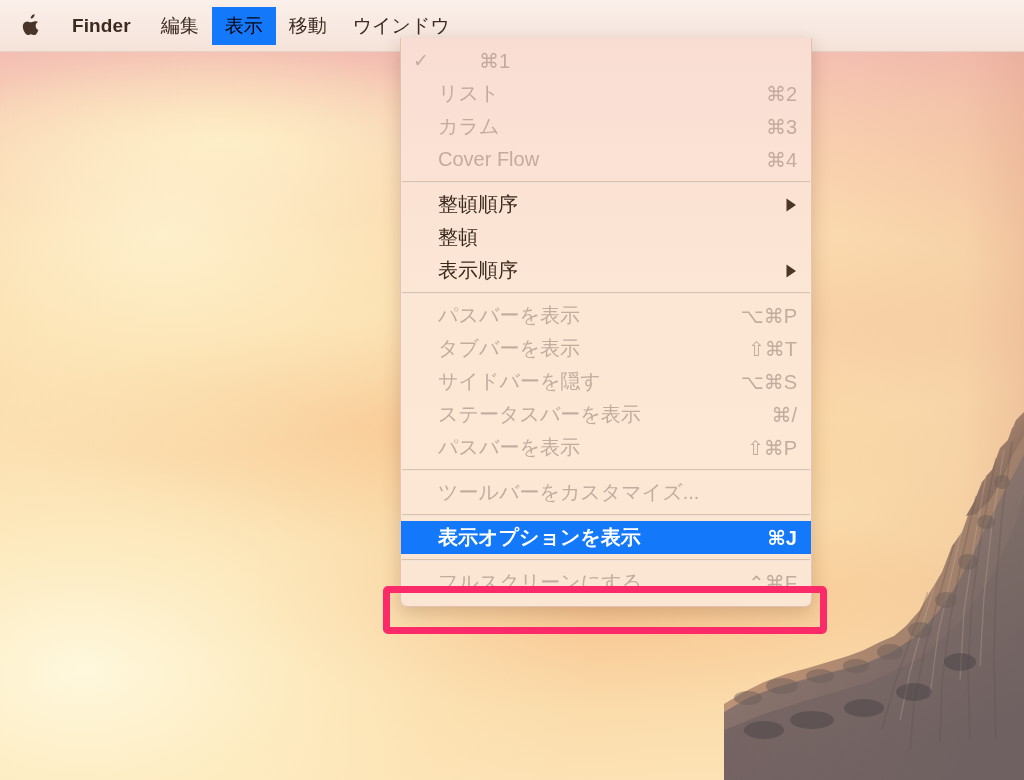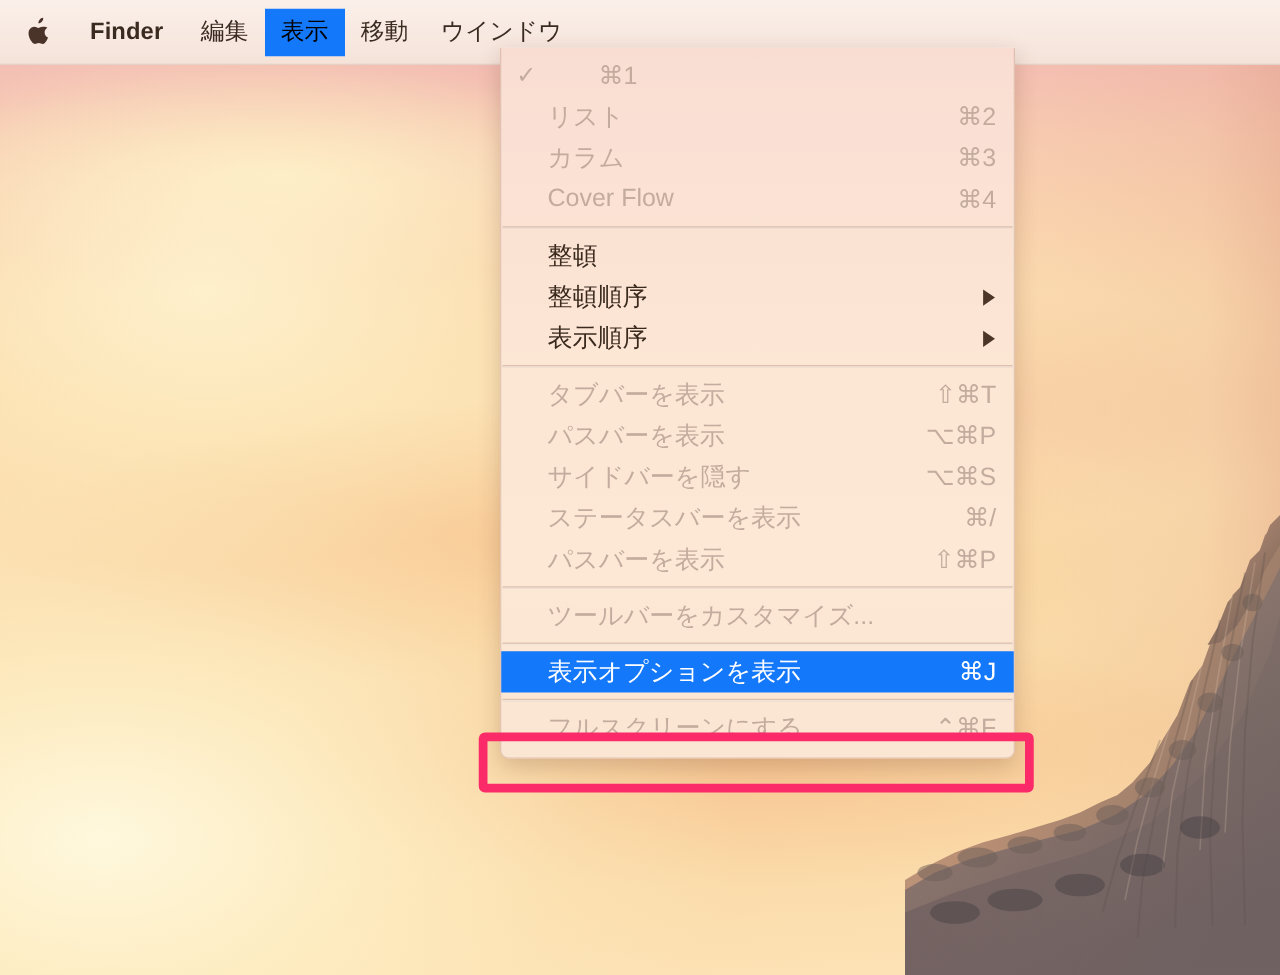--- a/index.html
+++ b/index.html
@@ -196,20 +196,21 @@
   .menu-row.disabled { color: #c3ab9e; }
   .menu-row.disabled .menu-check,
   .menu-row.disabled .menu-shortcut { color: #c3ab9e; }
 
   .menu-row.enabled { color: #3a2a1e; }
   .menu-row.enabled .menu-shortcut { color: #3a2a1e; }
 
   .menu-row.highlighted {
     background: #1478fb;
     color: #ffffff;
+    font-weight: bold;
   }
   .menu-row.highlighted .menu-shortcut { color: #ffffff; }
 
   .menu-sep {
     height: 1px;
     margin: 5px 1px;
     background: rgba(196,160,136,0.55);
     border-bottom: 1px solid rgba(255,255,255,0.55);
   }
 
@@ -367,54 +368,54 @@
       <span class="menu-shortcut">⌘3</span>
     </div>
     <div class="menu-row disabled">
       <span class="menu-check"></span>
       <span class="menu-label">Cover Flow</span>
       <span class="menu-shortcut">⌘4</span>
     </div>
     <div class="menu-sep"></div>
     <div class="menu-row enabled">
       <span class="menu-check"></span>
-      <span class="menu-label">整頓</span>
-      <span class="menu-shortcut"></span>
-    </div>
-    <div class="menu-row enabled">
-      <span class="menu-check"></span>
       <span class="menu-label">整頓順序</span>
       <span class="menu-arrow">
         <svg width="11" height="14" viewBox="0 0 11 14" aria-hidden="true">
           <path fill="#4a3526" d="M0.5 0.5 L10 7 L0.5 13.5 Z"></path>
         </svg>
       </span>
     </div>
     <div class="menu-row enabled">
       <span class="menu-check"></span>
+      <span class="menu-label">整頓</span>
+      <span class="menu-shortcut"></span>
+    </div>
+    <div class="menu-row enabled">
+      <span class="menu-check"></span>
       <span class="menu-label">表示順序</span>
       <span class="menu-arrow">
         <svg width="11" height="14" viewBox="0 0 11 14" aria-hidden="true">
           <path fill="#4a3526" d="M0.5 0.5 L10 7 L0.5 13.5 Z"></path>
         </svg>
       </span>
     </div>
     <div class="menu-sep"></div>
     <div class="menu-row disabled">
       <span class="menu-check"></span>
+      <span class="menu-label">パスバーを表示</span>
+      <span class="menu-shortcut">⌥⌘P</span>
+    </div>
+    <div class="menu-row disabled">
+      <span class="menu-check"></span>
       <span class="menu-label">タブバーを表示</span>
       <span class="menu-shortcut">⇧⌘T</span>
     </div>
     <div class="menu-row disabled">
       <span class="menu-check"></span>
-      <span class="menu-label">パスバーを表示</span>
-      <span class="menu-shortcut">⌥⌘P</span>
-    </div>
-    <div class="menu-row disabled">
-      <span class="menu-check"></span>
       <span class="menu-label">サイドバーを隠す</span>
       <span class="menu-shortcut">⌥⌘S</span>
     </div>
     <div class="menu-row disabled">
       <span class="menu-check"></span>
       <span class="menu-label">ステータスバーを表示</span>
       <span class="menu-shortcut">⌘/</span>
     </div>
     <div class="menu-row disabled">
       <span class="menu-check"></span>

